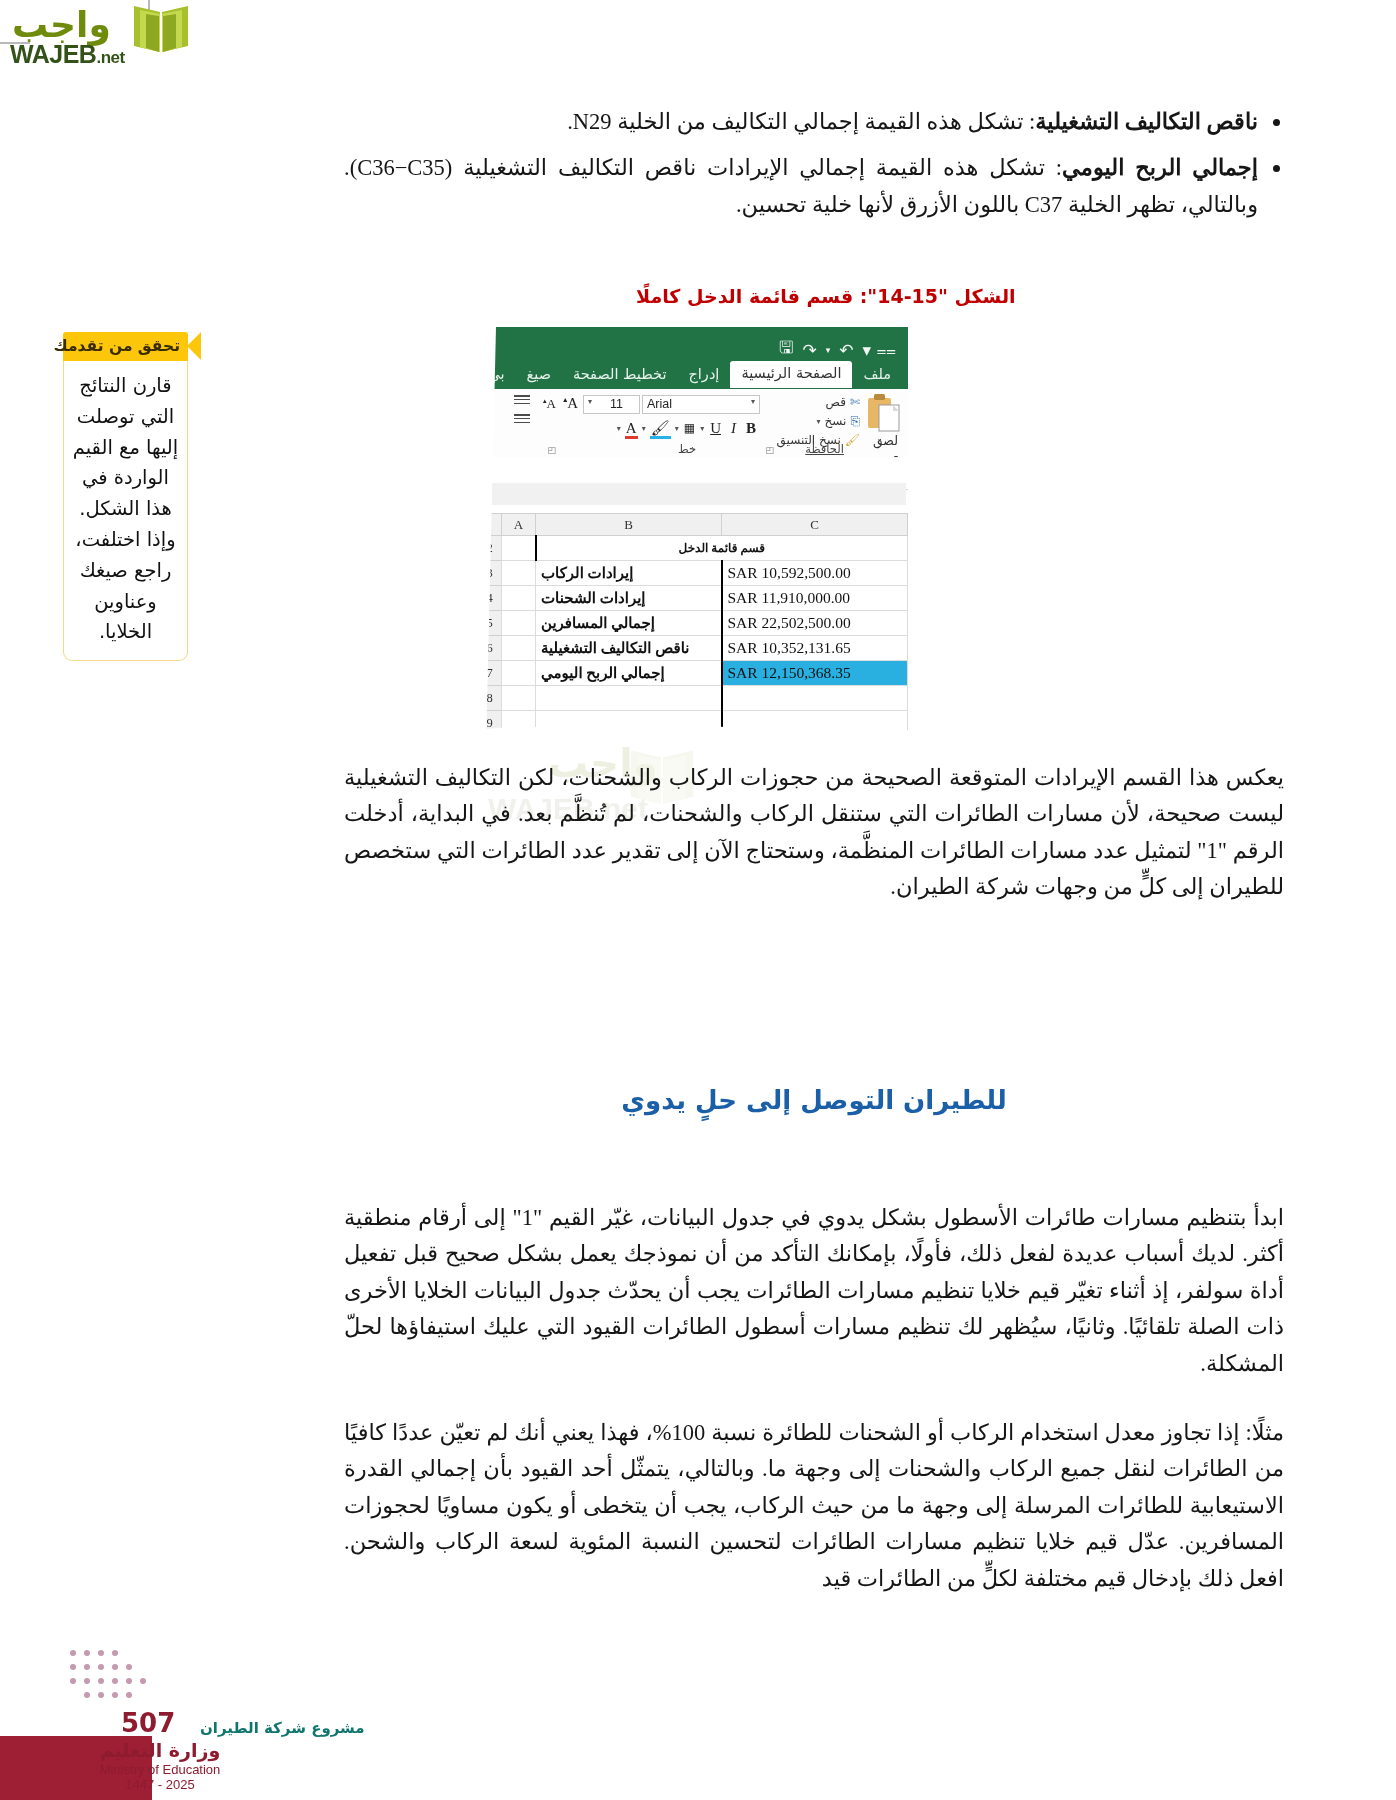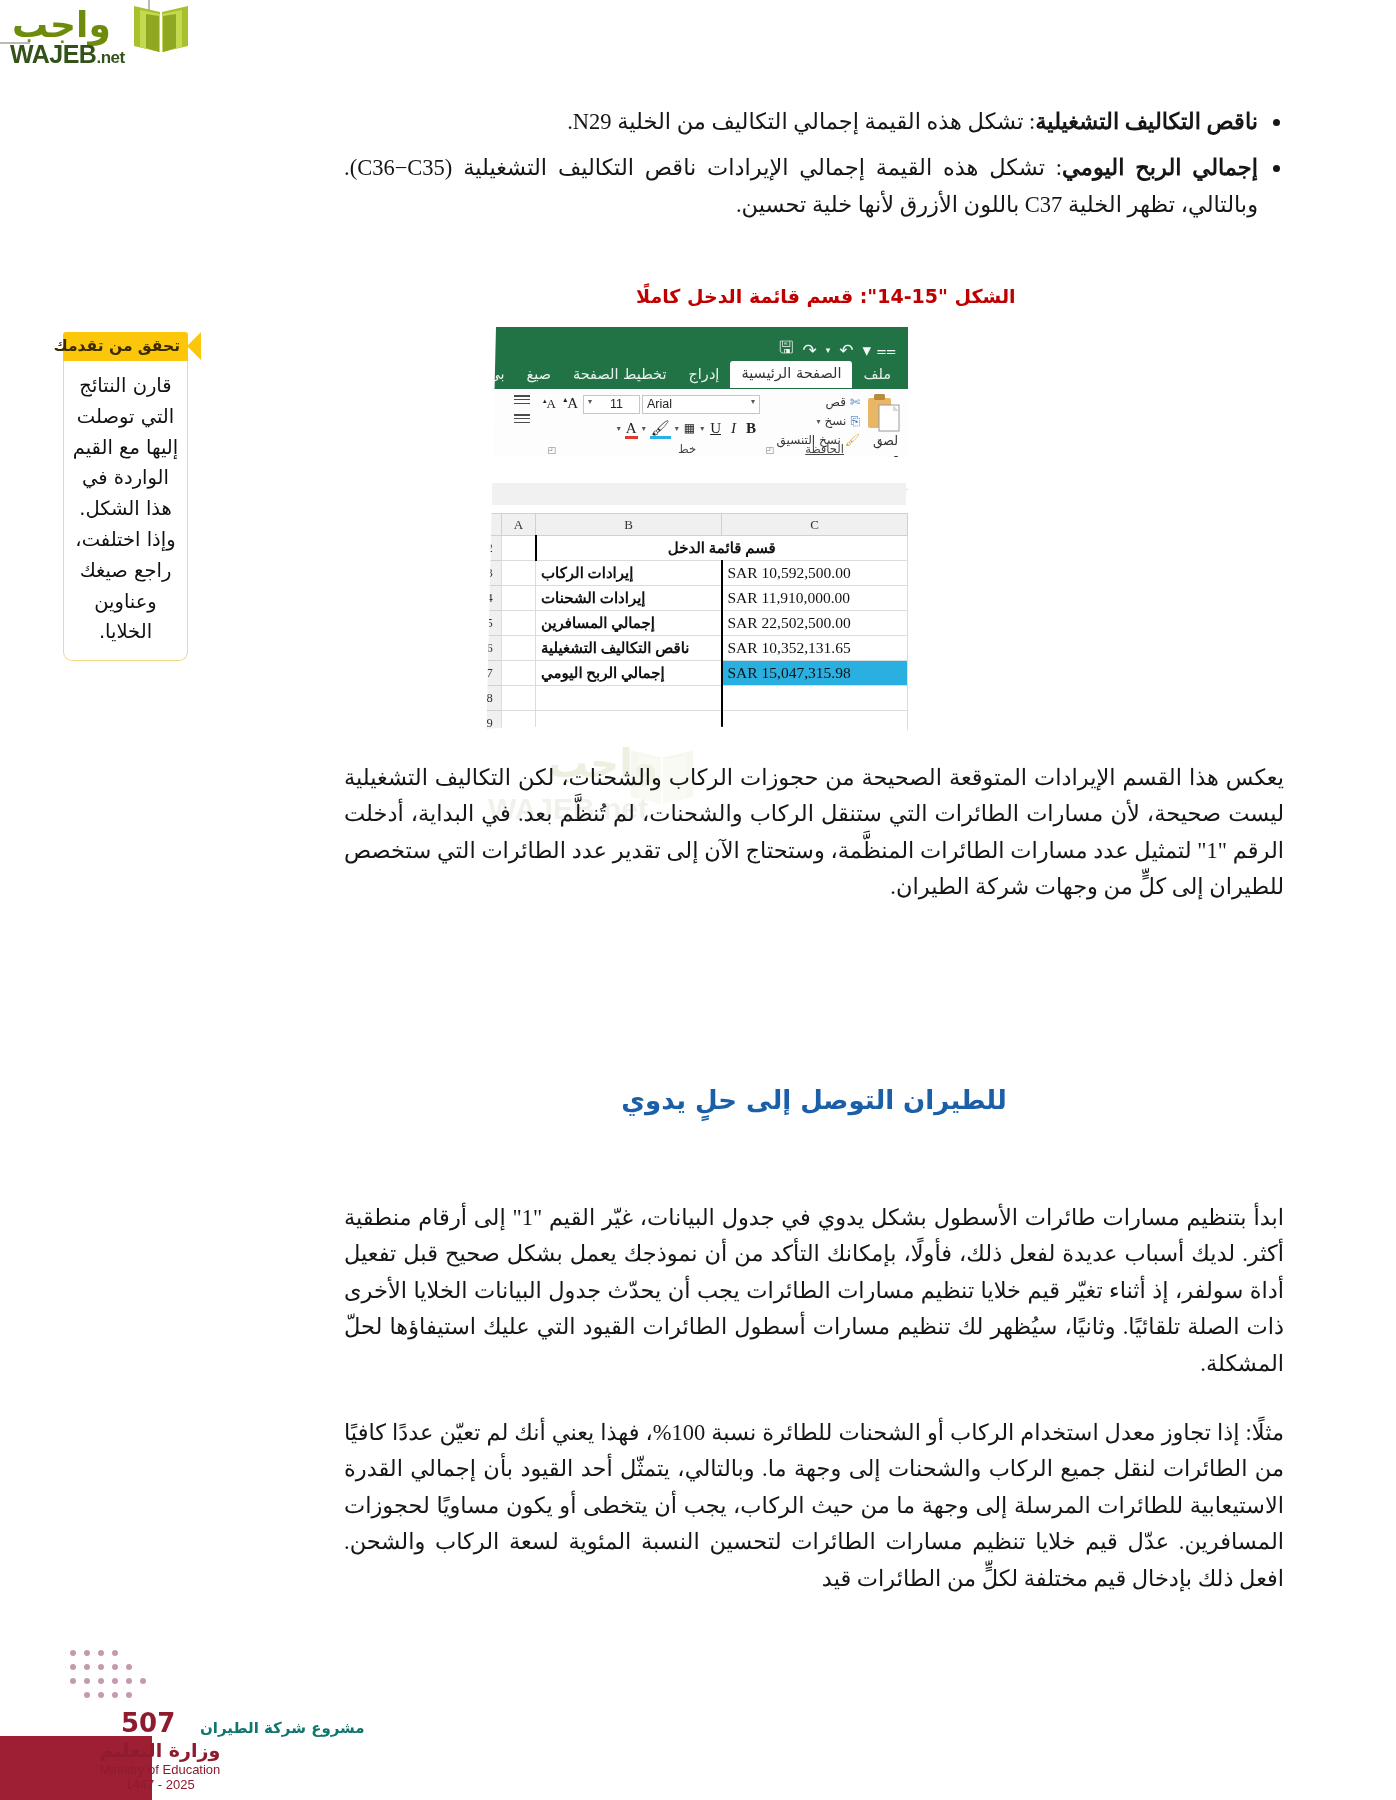--- a/index.html
+++ b/index.html
@@ -125,21 +125,21 @@
     font-family:"Liberation Sans",sans-serif;font-size:13px;font-weight:normal;color:#333;
   }
   th.rowhdr{
     background:#f0f0f0;border:1px solid #d0d0d0;width:30px;
     font-family:"Liberation Sans",sans-serif;font-size:12.5px;font-weight:normal;color:#333;
   }
   td.cell{border:1px solid #dcdcdc;height:24px;padding:0 5px;font-size:15px;color:#111;}
   td.lbl{text-align:left;font-weight:bold;color:#111;direction:rtl;}
   td.val{direction:ltr;text-align:left;font-size:15.5px;}
   td.blank{background:#fff;}
-  td.title-cell{text-align:center;font-weight:bold;font-size:15px;border:1px solid #dcdcdc;}
+  td.title-cell{text-align:center;font-weight:bold;font-size:12px;border:1px solid #dcdcdc;}
   tr.hl td.val{background:#29b0e0;color:#111;}
   .colA{width:34px;}
   .colB{width:186px;}
   .colC{width:186px;}
   .thickL{border-left:2.5px solid #000 !important;}
 
   
   .tear-left{position:absolute;left:0;top:0;width:26px;height:415px;background:#fff;
              clip-path:polygon(0 0,100% 0,62% 100%,0 100%);}
   .tear-bottom{position:absolute;left:0;bottom:0;width:438px;height:26px;background:#fff;
@@ -342,21 +342,21 @@
         </tr>
 
         <tr>
           <td class="cell val thickL">SAR 10,352,131.65</td>
           <td class="cell lbl">ناقص التكاليف التشغيلية</td>
           <td class="cell blank"></td>
           <th class="rowhdr">36</th>
         </tr>
 
         <tr class="hl">
-          <td class="cell val thickL">SAR 15,047,315.98</td>
+          <td class="cell val thickL">SAR 12,150,368.35</td>
           <td class="cell lbl">إجمالي الربح اليومي</td>
           <td class="cell blank"></td>
           <th class="rowhdr">37</th>
         </tr>
 
         <tr>
           <td class="cell blank thickL"></td>
           <td class="cell blank"></td>
           <td class="cell blank"></td>
           <th class="rowhdr">38</th>

